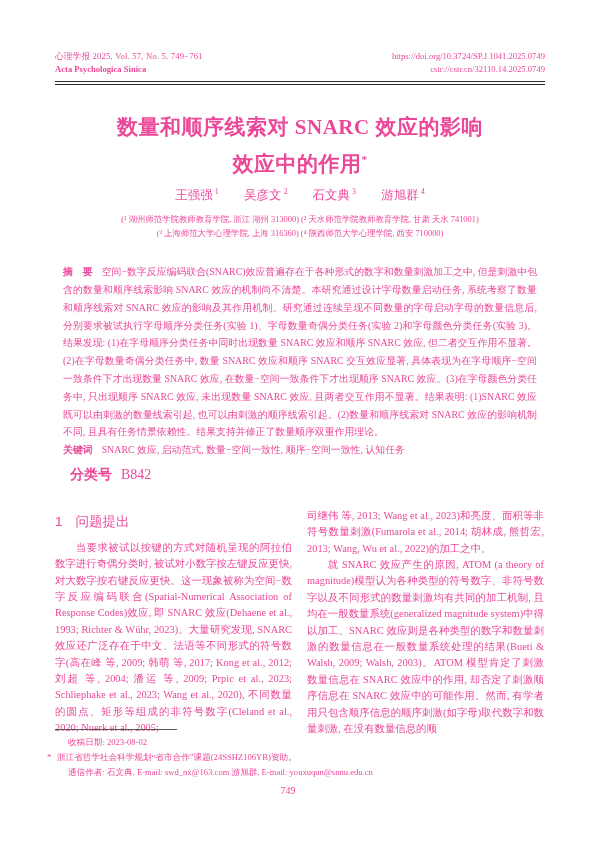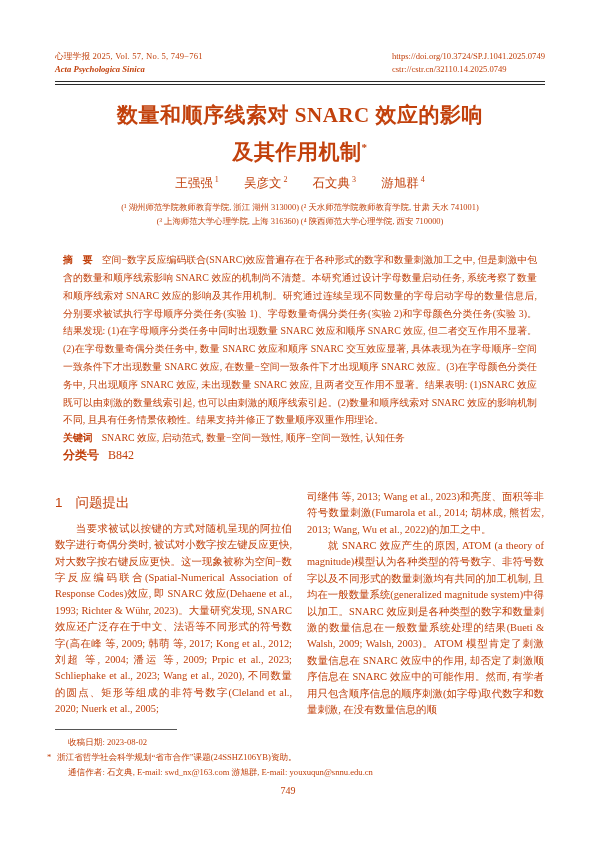--- a/index.html
+++ b/index.html
@@ -1,48 +1,48 @@
 <!DOCTYPE html>
 <html><head>
 <meta charset="utf-8">
 <style>
   html,body { margin:0; padding:0; background:#e8e8e8; }
   .page {
     position:relative;
     width:600px; height:851px;
     margin:0 auto;
     background:#ffffff;
-    color:#c2410c;
+    color:#ec4899;
     font-family:"Liberation Serif","DejaVu Serif",serif;
     box-sizing:border-box;
     padding:50px 55px 0 55px;
     overflow:hidden;
   }
   
   .hdr { display:flex; justify-content:space-between; align-items:flex-start;
          font-size:8.6px; line-height:13px; }
   .hdr-left .jcn { letter-spacing:0.2px; }
-  .hdr-left .jen { font-weight:bold; font-style:italic; }
-  .hdr-right { text-align:left; }
+  .hdr-left .jen { font-weight:bold; }
+  .hdr-right { text-align:right; }
   .rule-double { margin-top:5px; height:2px;
     border-top:1px solid #2a2a2a; border-bottom:1px solid #2a2a2a; }
   
-  .title { margin:14px 0 0 0; text-align:center; font-size:21px; line-height:32px;
+  .title { margin:26px 0 0 0; text-align:center; font-size:21px; line-height:32px;
            font-weight:bold; letter-spacing:0.5px; }
   .title sup { font-size:11px; }
   .authors { margin-top:7px; text-align:center; font-size:12.5px; }
   .author { margin:0 11px; }
   .author sup { font-size:8px; margin-left:2px; }
   .affils { margin-top:9px; text-align:center; font-size:8.4px; line-height:13.5px; }
   
   .abs { margin:23px 0 0 0; padding:0 8px; font-size:9.9px; line-height:17.8px;
          text-align:justify; }
   .lbl { font-weight:bold; margin-right:9px; }
   .kw  { margin:0; padding:0 8px; font-size:9.9px; line-height:17.8px; }
-  .cls { margin:0; padding:0 8px; font-size:12px; line-height:17.8px;font-family:Liberation Serif, serif; }
+  .cls { margin:7px; padding:0 8px; font-size:14px; line-height:17.8px;font-family:Liberation Serif, serif; }
   
   .cols { margin-top:24px; display:flex; gap:15px; height:238px; overflow:hidden; }
   .col { width:237px; min-width:237px; font-size:10.4px; line-height:16.4px;
          text-align:justify; overflow:hidden; }
   .h2 { font-size:13.5px; line-height:18px; margin:5px 0 9px 0;
         font-family:"Liberation Sans","DejaVu Sans",sans-serif; font-weight:500; }
   .h2num { margin-right:13px; }
   .col p { margin:0; }
   .ind { text-indent:2em; }
   
@@ -68,21 +68,21 @@
     <div class="hdr-right">
       <div>https://doi.org/10.3724/SP.J.1041.2025.0749</div>
       <div>cstr://cstr.cn/32110.14.2025.0749</div>
     </div>
   </header>
 
   <div class="rule-double"></div>
 
   <h1 class="title">
     <span>数量和顺序线索对 SNARC 效应的影响</span><br>
-    <span>及其作用机制</span><sup>*</sup>
+    <span>效应中的作用</span><sup>*</sup>
   </h1>
 
   <div class="authors">
     <span class="author"><span>王强强</span><sup>1</sup></span>
     <span class="author"><span>吴彦文</span><sup>2</sup></span>
     <span class="author"><span>石文典</span><sup>3</sup></span>
     <span class="author"><span>游旭群</span><sup>4</sup></span>
   </div>
 
   <div class="affils">

